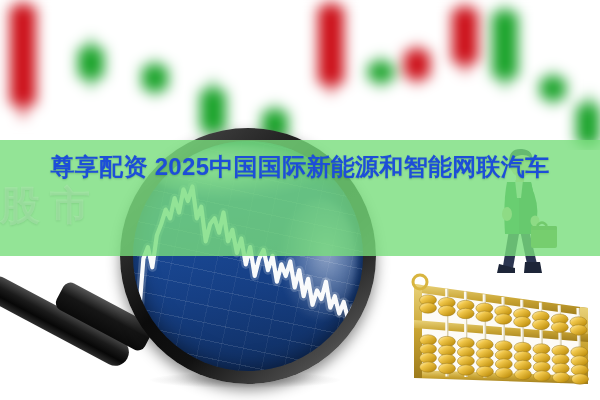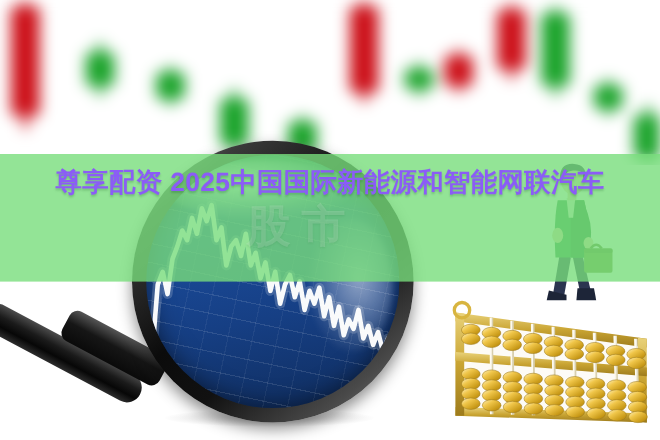--- a/index.html
+++ b/index.html
@@ -54,25 +54,25 @@
   
   .man { position:absolute; left:487px; top:142px; width:70px; height:132px; }
 
   
   .abacus { position:absolute; left:404px; top:272px; width:196px; height:128px; }
 
   
   .band { position:absolute; left:0; top:140px; width:600px; height:116px;
           background:rgba(120,221,124,.80); }
   .watermark { position:absolute; left:0; top:178px; width:548px;
-               text-align:center; font-size:40px; font-weight:bold;
+               font-size:40px; font-weight:bold;
                color:rgba(255,255,255,.16); letter-spacing:10px;
                text-shadow:0 1px 2px rgba(0,80,20,.10); }
   .title { position:absolute; left:0; top:150px; width:600px; padding:0 12px;
-           text-align:center; color:#8b5cf6; font-weight:bold; font-size:24px;
+           text-align:center; color:#1d4ed8; font-weight:bold; font-size:24px;
            line-height:34px; letter-spacing:.3px;
            text-shadow:0 1px 2px rgba(0,70,20,.22); }
   .title .l1 { display:block; white-space:nowrap; }
   .title .l2 { display:block; white-space:nowrap; }
 </style>
 </head>
 <body>
 
 <div id="stage">
 

